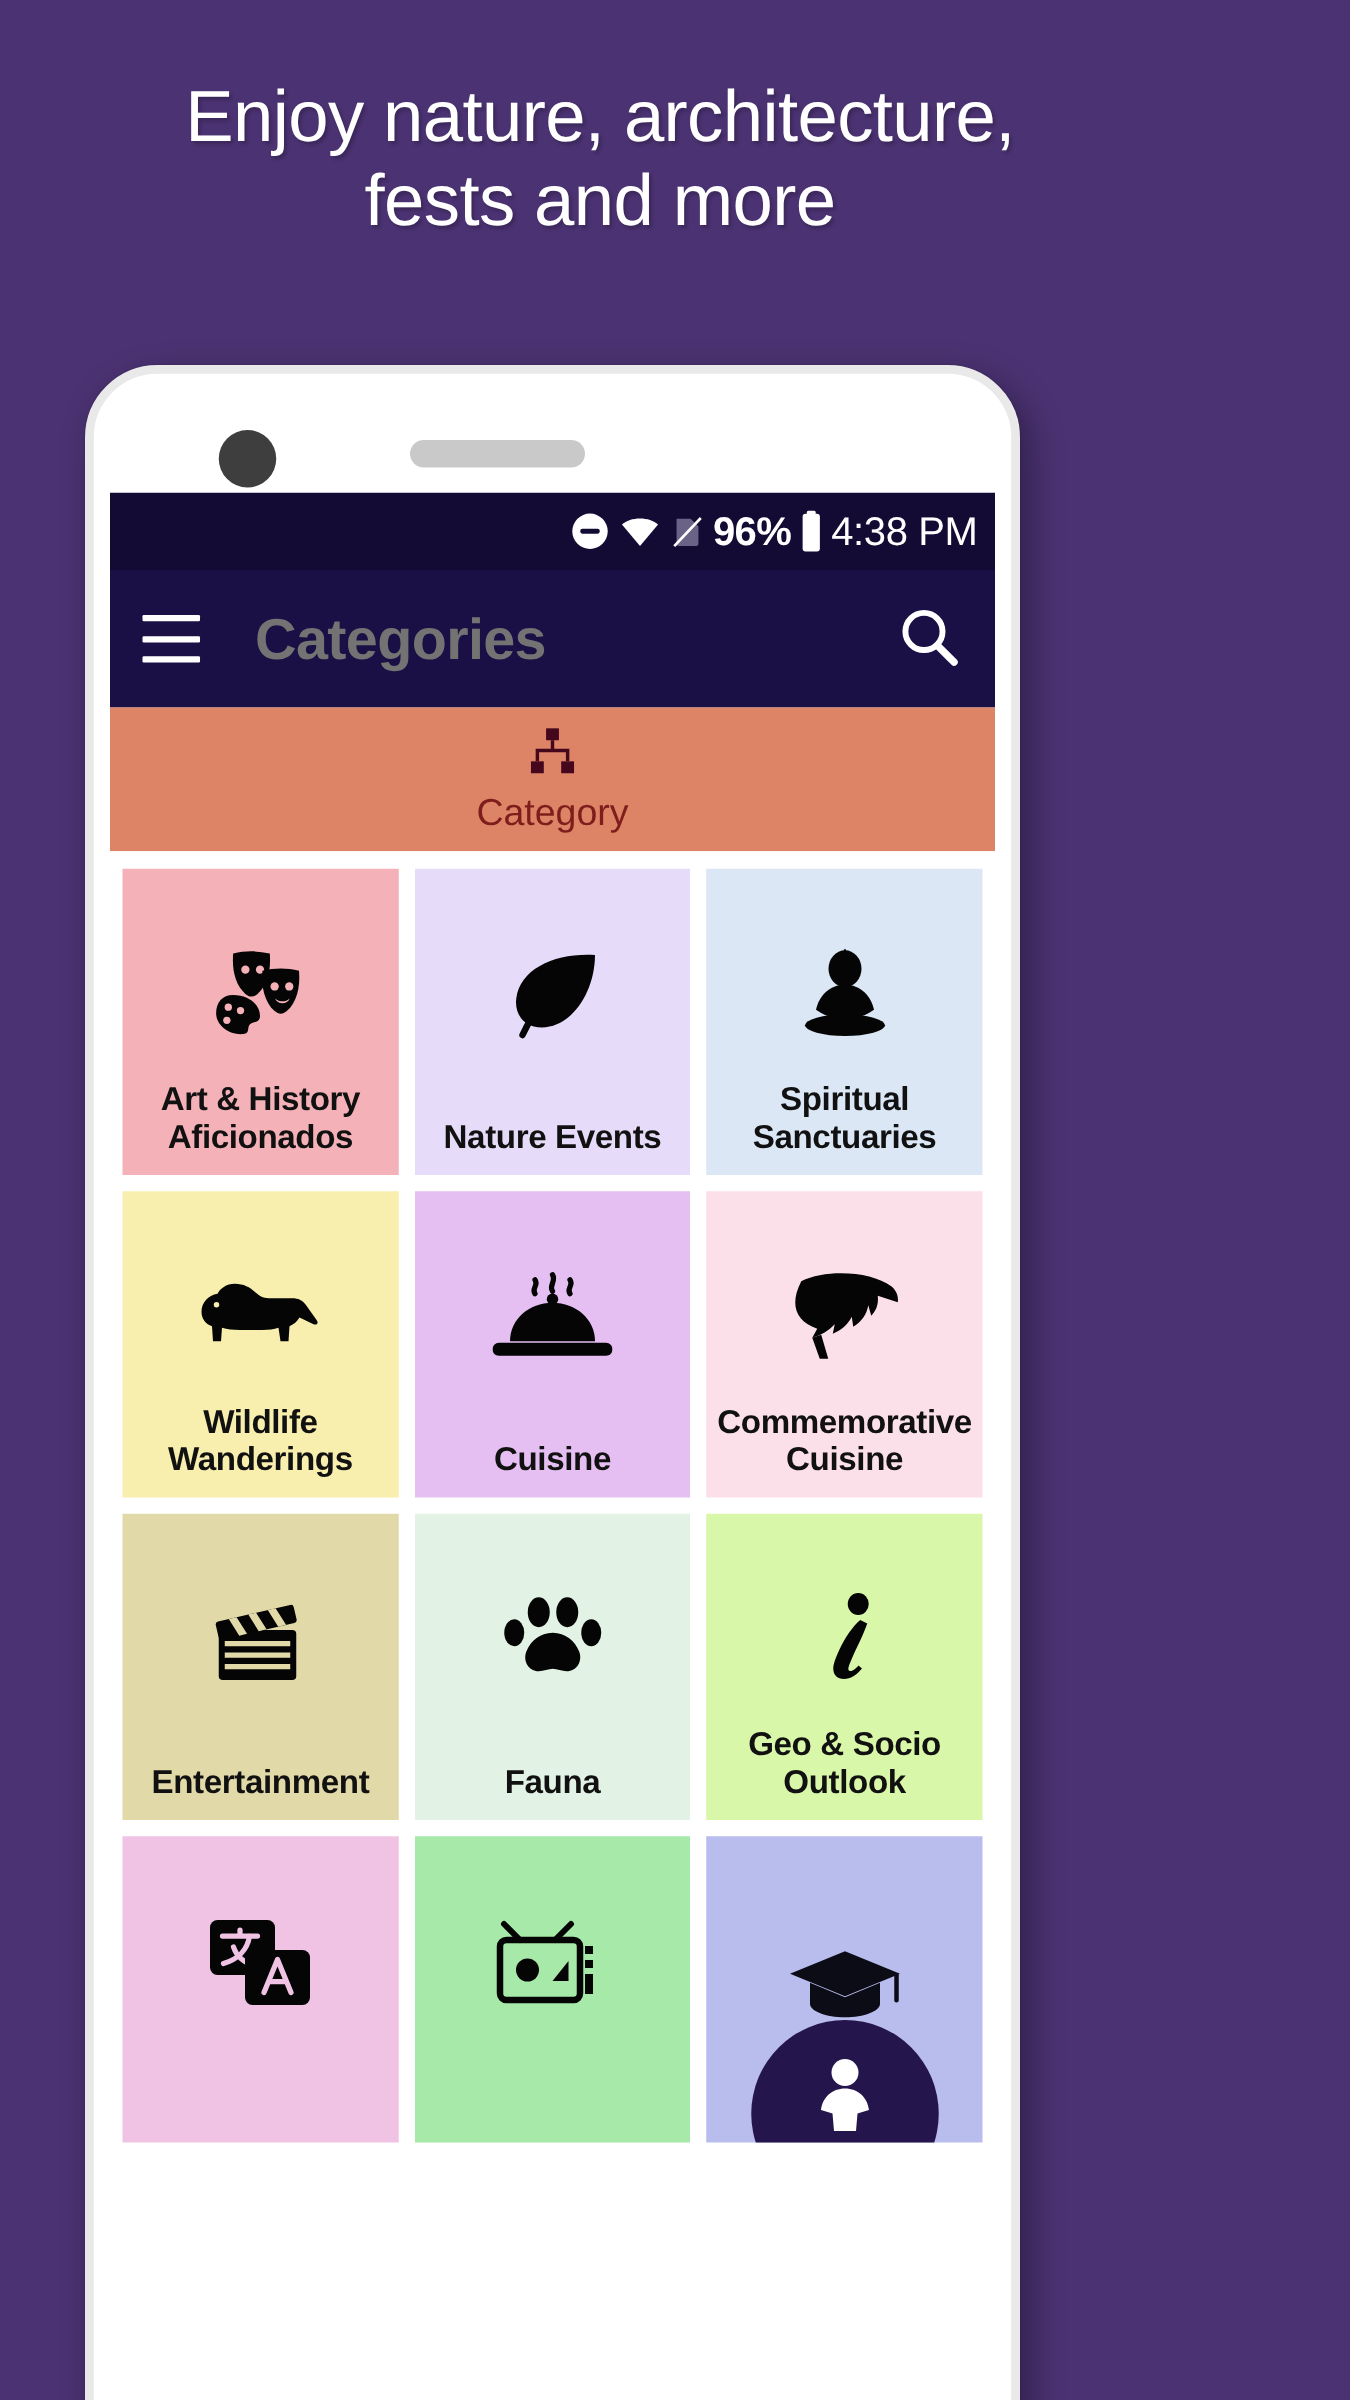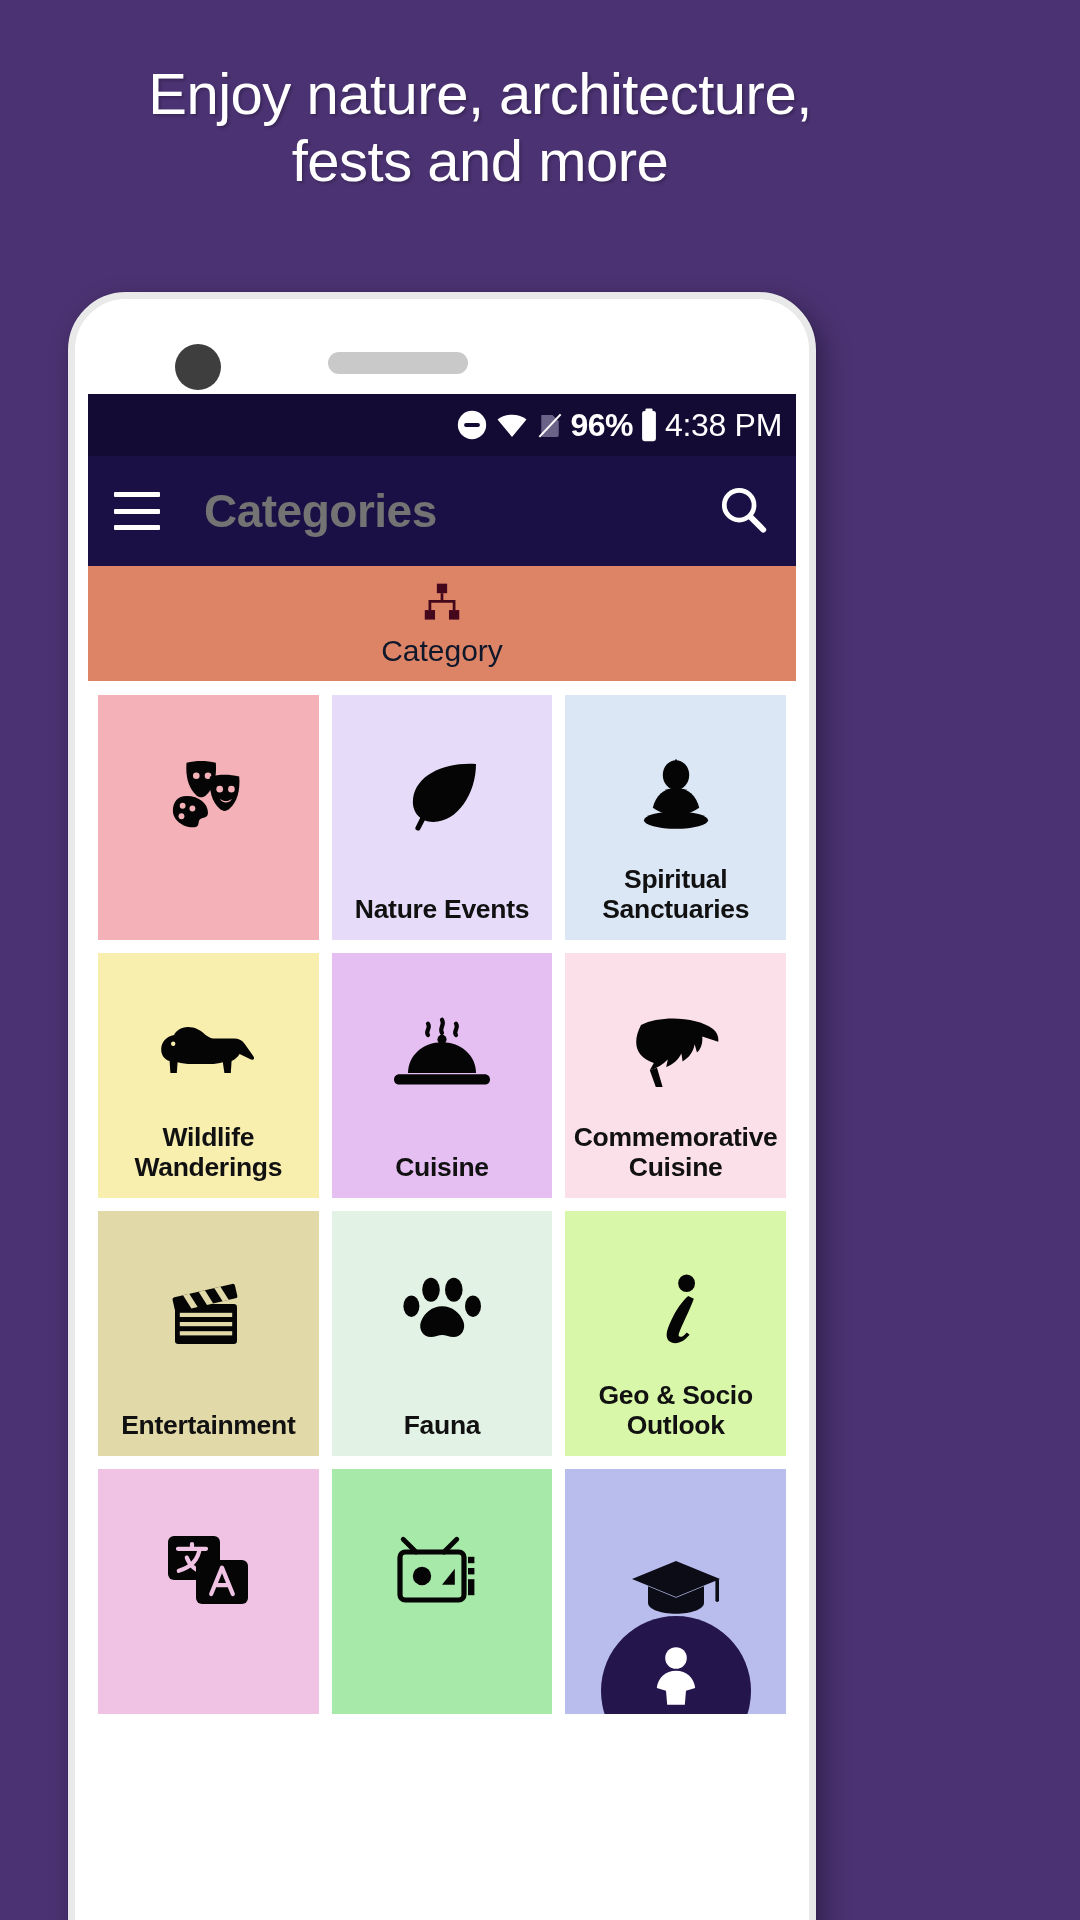--- a/index.html
+++ b/index.html
@@ -124,21 +124,21 @@
     display: flex;
   }
   .tab {
     flex: 1;
     display: flex; flex-direction: column;
     align-items: center; justify-content: center;
     gap: 6px;
     cursor: pointer;
   }
   .tab .tab-label { font-size: 30px; }
-  .tab.active .tab-label { color: #0f172a; }
+  .tab.active .tab-label { color: #7f1d1d; }
   .tab.inactive .tab-label { color: #ffffff; }
 
   
   #grid {
     padding: 14px 10px 0 10px;
     display: grid;
     grid-template-columns: repeat(3, 1fr);
     gap: 13px 13px;
     background: #ffffff;
   }
@@ -268,20 +268,21 @@
               <path d="M24 10 c5 -1.2 10 -1.2 15 0 c0.6 7 -1 13 -5 16.6 c-1.6 1.4 -3.4 1.4 -5 0 C25 23 23.4 17 24 10 Z" fill="#050505"></path>
               <circle cx="29" cy="16.5" r="1.7" fill="#f4b2b8"></circle>
               <circle cx="35" cy="16.5" r="1.7" fill="#f4b2b8"></circle>
               <path d="M29.2 21.4 c1.8 1.6 4.2 1.6 6 0 c-0.8 2.6 -5.2 2.6 -6 0 Z" fill="#f4b2b8"></path>
               <path d="M12 20 c6.5 0 11 4 11 8.6 c0 3 -3 2.2 -4.2 3.5 c-1.2 1.3 0.2 3.6 -2.6 3.9 C10.4 36.6 5 32.4 5 27.6 C5 23 7.5 20 12 20 Z" fill="#050505"></path>
               <circle cx="10" cy="25" r="1.5" fill="#f4b2b8"></circle>
               <circle cx="15" cy="26.4" r="1.5" fill="#f4b2b8"></circle>
               <circle cx="9.4" cy="30.4" r="1.5" fill="#f4b2b8"></circle>
             </svg>
           </span>
+          <span class="tile-label">Art &amp; History Aficionados</span>
         </div>
 
         <div class="tile" style="background:#e6dcf9">
           <span class="tile-icon">
             <svg width="84" height="76" viewBox="0 0 42 38">
               <path d="M38 3 C23 2 8 8 6.5 20.5 C5.8 26 9 30.5 13.5 31.6 C27 34.5 38 19 38 3 Z" fill="#050505"></path>
               <path d="M34 6 C24 13 15 22 9 35" stroke="#050505" stroke-width="2.6" fill="none" stroke-linecap="round"></path>
             </svg>
           </span>
           <span class="tile-label">Nature Events</span>

